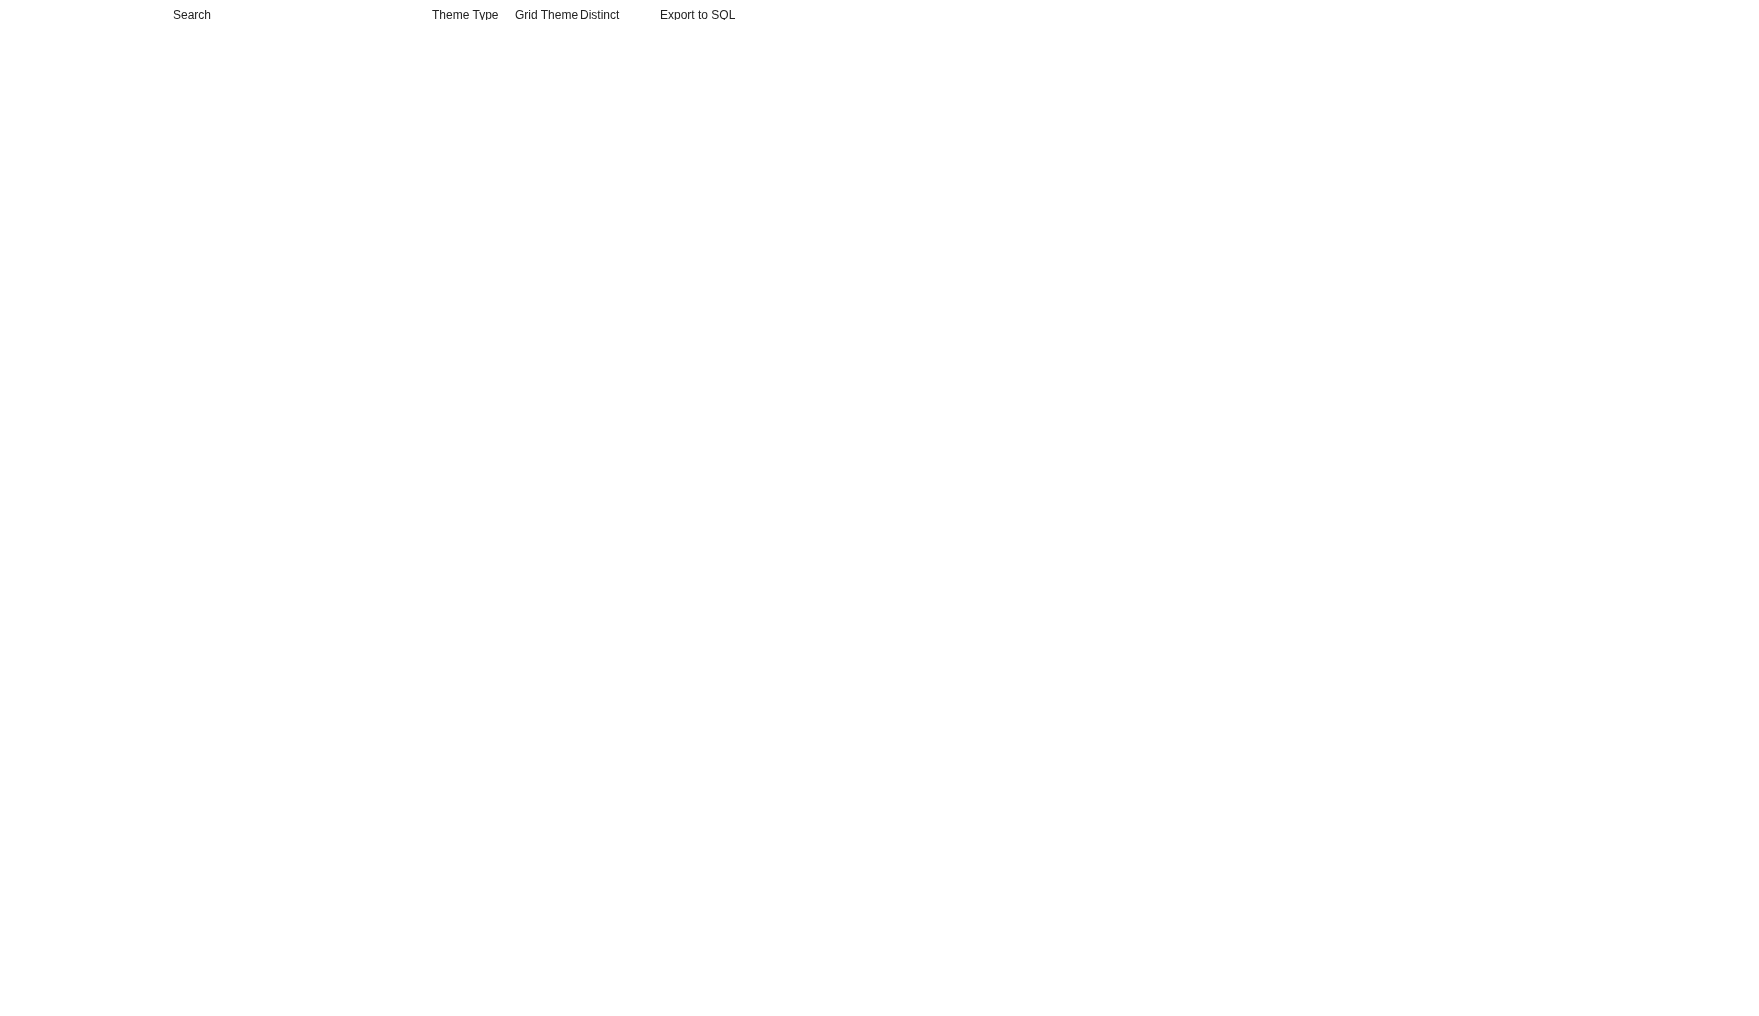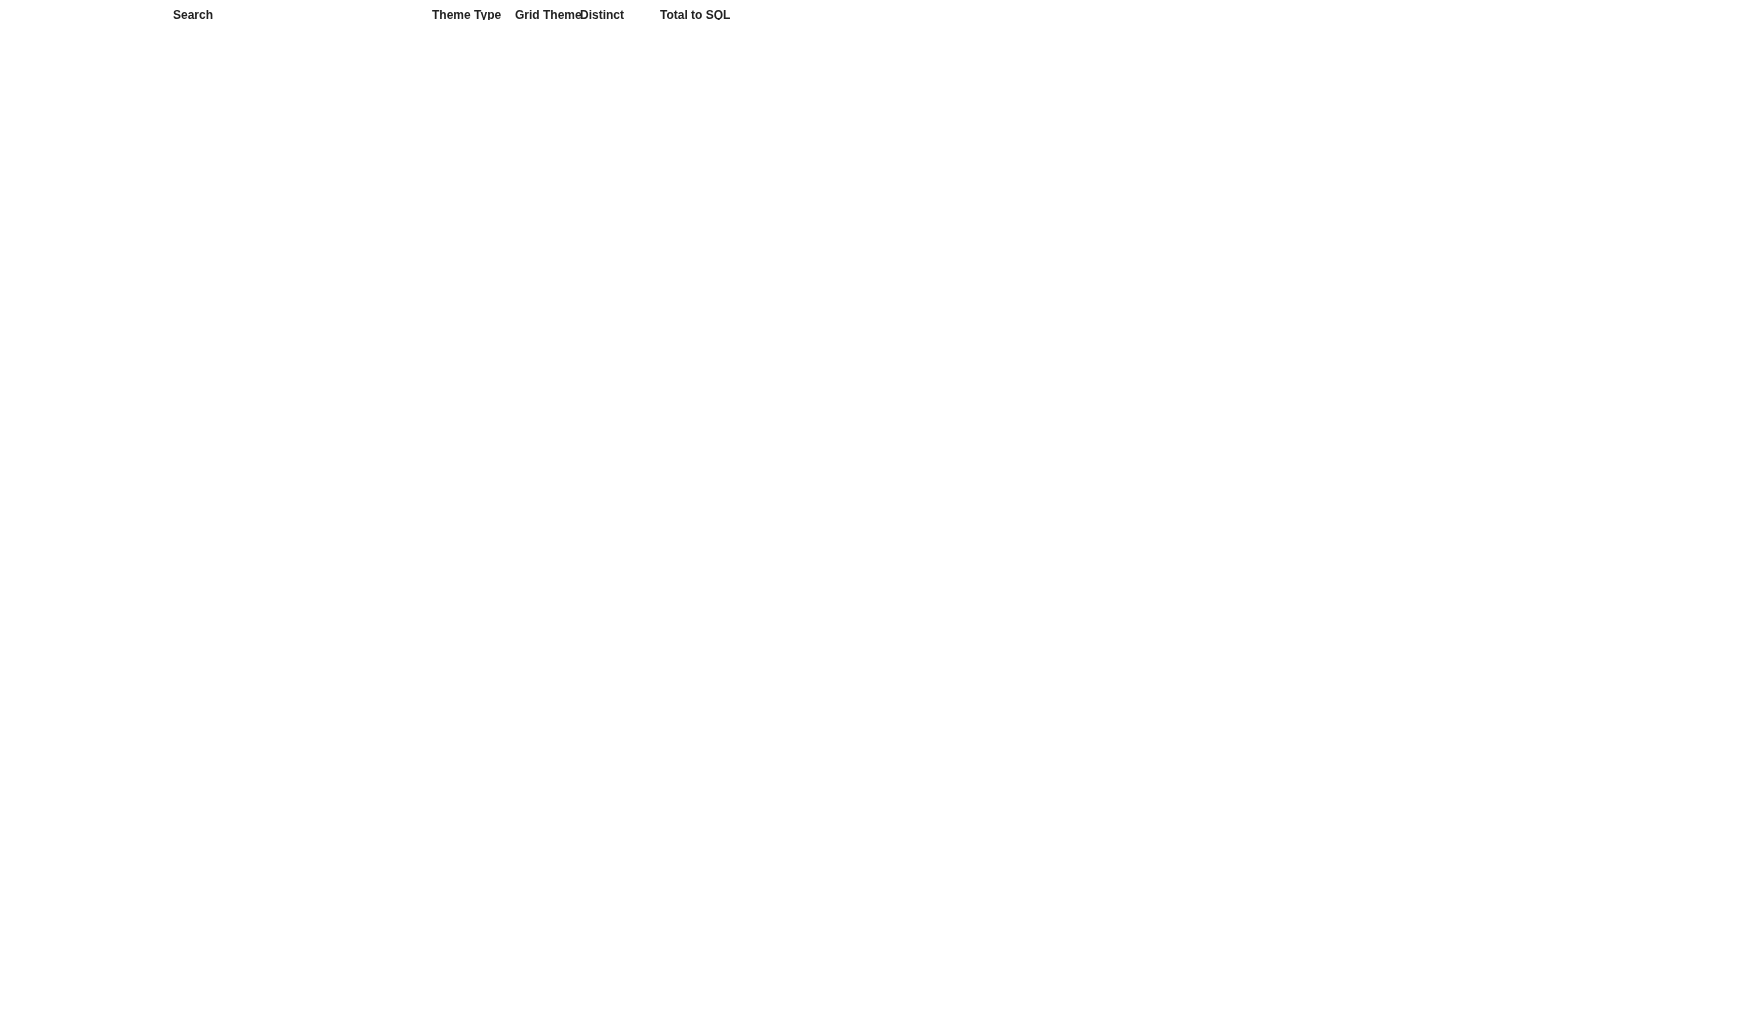--- a/index.html
+++ b/index.html
@@ -68,21 +68,21 @@
 .where-panel { border: 1px solid #a0c4e0; border-radius: 3px; padding: 6px 4px 4px; position: relative; margin: 2px 8px 8px 186px; }
 .wcol-line { width: 58px; }
 .wcol-lb { width: 58px; }
 .wcol-ao { width: 58px; }
 .wcol-rb { width: 62px; }
 .wcol-fn { width: 190px; }
 .wcol-op { width: 126px; }
 .wcol-val { width: 180px; }
 .callout { position: absolute; z-index: 100; }
 .badge { width: 20px; height: 20px; border-radius: 50%; background: radial-gradient(circle at 35% 30%, #3da8f5, #0b6cc4); border: 2px solid #fff; box-shadow: 0 1px 3px rgba(0,0,0,0.4); color: #fff; font-weight: bold; font-size: 11px; display: flex; align-items: center; justify-content: center; }
-.callout-label { position: absolute; color: #222; font-size: 12px; white-space: nowrap; font-weight: bold; }
+.callout-label { position: absolute; color: #222; font-size: 12px; white-space: nowrap; }
 svg.lines { position: absolute; inset: 0; width: 100%; height: 100%; pointer-events: none; z-index: 50; }
 .gh.nounder { text-decoration: none; color: #333; }
 .checkbox-plain { width: 11px; height: 11px; border: 1px solid #888; display: inline-block; background: #fff; }
 </style>
 </head>
 <body>
 
 <svg class="lines" width="1759" height="1016">
   <g stroke="#46a4e8" stroke-width="1" fill="none">
     <line x1="191" y1="38" x2="191" y2="116"></line>
@@ -140,21 +140,21 @@
 <div class="callout" style="left:526px; top:28px;">
     <div class="badge">8</div>
   </div>
 <div class="callout" style="left:580px; top:10px;">
     <span class="callout-label" style="top:-2px;">Distinct</span>
   </div>
 <div class="callout" style="left:585px; top:28px;">
     <div class="badge">9</div>
   </div>
 <div class="callout" style="left:660px; top:10px;">
-    <span class="callout-label" style="top:-2px;">Total to SQL</span>
+    <span class="callout-label" style="top:-2px;">Export to SQL</span>
   </div>
 <div class="callout" style="left:674px; top:28px;">
     <div class="badge">29</div>
   </div>
 <div class="callout" style="left:1048px; top:140px;">
     <div class="badge">10</div>
     <span class="callout-label" style="left:26px; top:3px;">Recap</span>
   </div>
 
 <div class="callout" style="left:39px; top:131px;">

